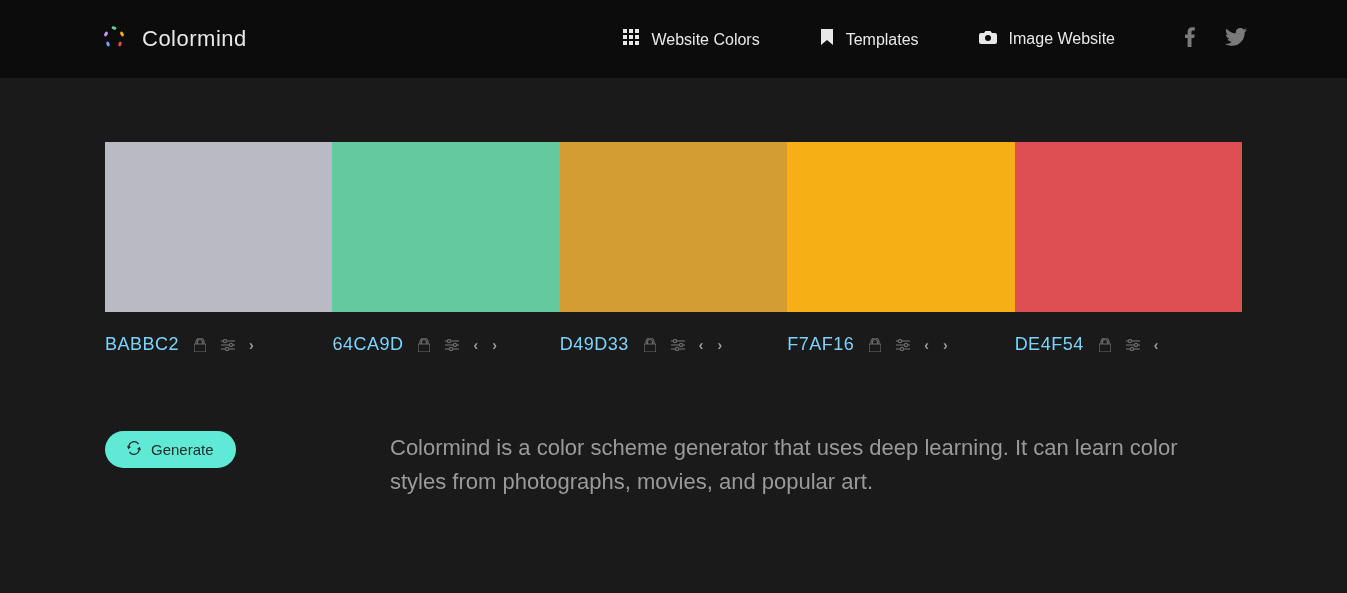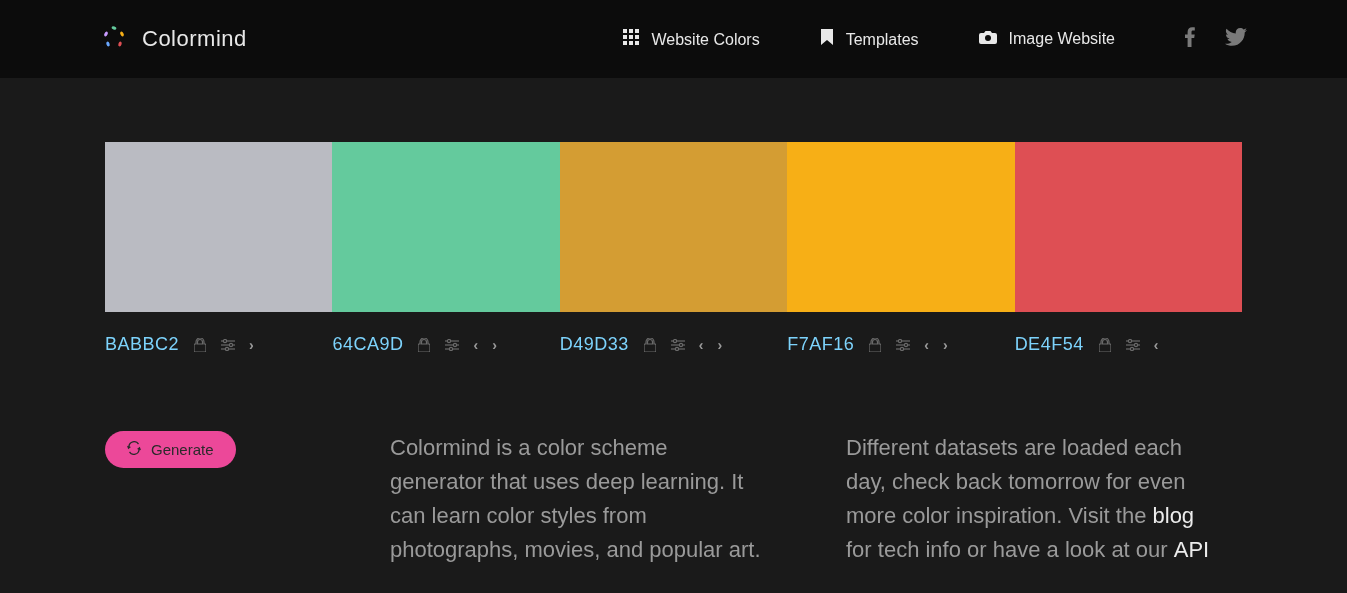--- a/index.html
+++ b/index.html
@@ -105,21 +105,21 @@
   .below {
     display: flex;
     margin-top: 76px;
     gap: 60px;
   }
   .gen-col {
     width: 225px;
     flex-shrink: 0;
   }
   .gen-btn {
-    background: #ec4899;
+    background: #5eead4;
     color: #2a2a2a;
     border: none;
     border-radius: 999px;
     padding: 10px 22px;
     font-size: 15px;
     display: inline-flex;
     align-items: flex-start;
     gap: 10px;
     cursor: pointer;
     font-weight: 400;
@@ -335,18 +335,15 @@
         <span>
           <svg width="14" height="14" viewBox="0 0 14 14">
             <path d="M12 2.5 A6 6 0 0 0 1.2 5.2 L0 4.8 L1.2 8.2 L4 6 L2.6 5.6 A4.5 4.5 0 0 1 11 3.5 Z"></path>
             <path d="M2 11.5 A6 6 0 0 0 12.8 8.8 L14 9.2 L12.8 5.8 L10 8 L11.4 8.4 A4.5 4.5 0 0 1 3 10.5 Z"></path>
           </svg>
         </span>
         <span>Generate</span>
       </button>
     </div>
     <div class="desc-col">Colormind is a color scheme generator that uses deep learning. It can learn color styles from photographs, movies, and popular art.</div>
-    <div class="desc-col">
-      <span>Different datasets are loaded each day, check back tomorrow for even more color inspiration. Visit the </span><a href="#">blog</a><span> for tech info or have a look at our </span><a href="#">API</a>
-    </div>
   </div>
 
 </div>
 
 </body></html>

